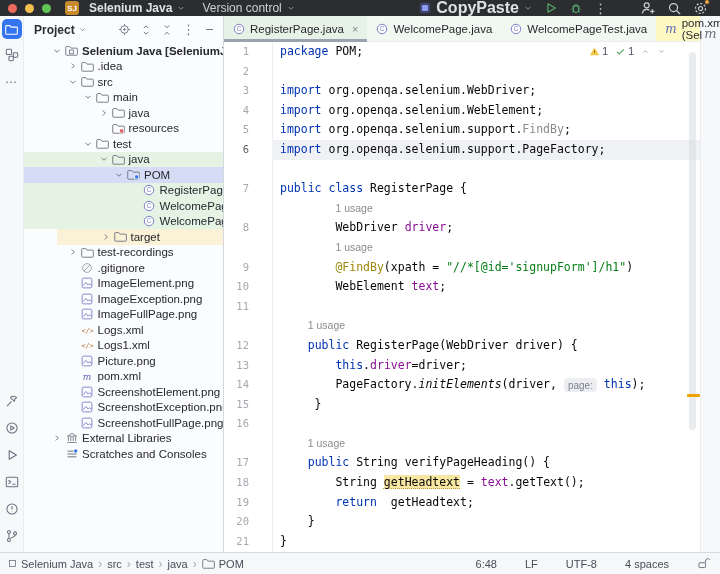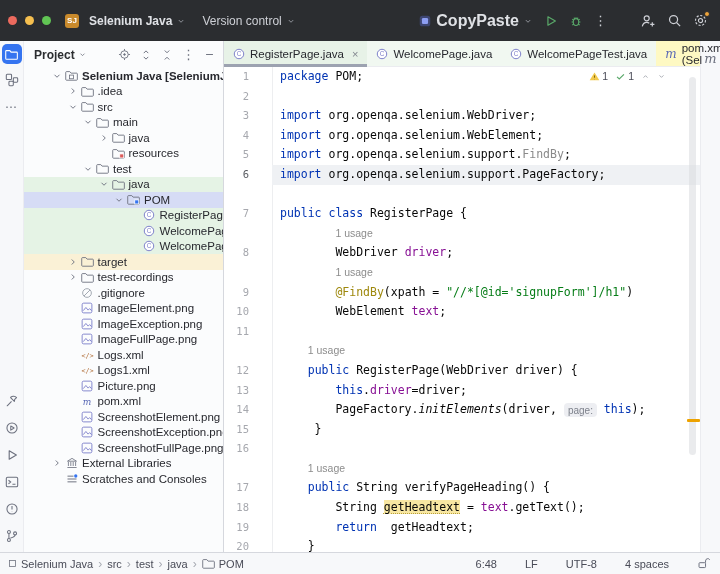--- a/index.html
+++ b/index.html
@@ -2,21 +2,21 @@
 <html><head>
 <meta charset="utf-8">
 <style>
   * { box-sizing: border-box; margin: 0; padding: 0; }
   html,body { width:720px; height:574px; overflow:hidden; }
   body { font-family:"Liberation Sans",sans-serif; background:#fff; position:relative; font-size:12px; color:#27282E; }
 
   .app { position:absolute; inset:0; display:flex; flex-direction:column; }
 
   
-  .titlebar { height:41px; flex:none; background:#2B2D30; display:flex; align-items:center; color:#DFE1E5; }
+  .titlebar { height:16px; flex:none; background:#2B2D30; display:flex; align-items:center; color:#DFE1E5; }
   .lights { display:flex; gap:8px; padding:0 14px 0 8px; align-items:center; }
   .light { width:9px; height:9px; border-radius:50%; }
   .light.red{ background:#EC6A5E; } .light.yellow{ background:#F5BF4F; } .light.green{ background:#61C554; }
   .proj-badge { width:14px; height:14px; border-radius:3px; background:#C98A2C; color:#fff; font-size:8px; font-weight:bold; display:flex; align-items:center; justify-content:center; margin-right:6px; }
   .tb-group { display:flex; align-items:center; gap:4px; cursor:default; }
   .tb-name { font-weight:600; font-size:12px; }
   .tb-vcs { margin-left:16px; color:#CED0D6; }
   .tb-right { margin-left:auto; display:flex; align-items:center; gap:11px; padding-right:12px; }
   .tb-run-label { font-weight:600; font-size:16px; }
   .icn { display:inline-flex; align-items:center; justify-content:center; line-height:0; }
@@ -415,21 +415,21 @@
           <div class="tree-row bg-green" style="padding-left: 103.5px;">
             <span class="tr-chev"></span>
             <span class="tr-icon">
               <svg width="12" height="12" viewBox="0 0 16 16">
                 <circle cx="8" cy="8" r="6.3" fill="#fff" stroke="#7A7DC9" stroke-width="1.3"></circle>
                 <text x="8" y="11.2" font-size="8.5" text-anchor="middle" fill="#7A7DC9" font-family="Liberation Sans,sans-serif">C</text>
               </svg>
             </span>
             <span class="tr-label">WelcomePageTest</span>
           </div>
-          <div class="tree-row bg-cream" style="padding-left: 41.5px;">
+          <div class="tree-row bg-cream" style="padding-left: 41.5px; margin-left: 33px;">
             <span class="tr-chev">
               <svg width="10" height="10" viewBox="0 0 16 16">
                 <path d="M6 4l4 4-4 4" fill="none" stroke="#6C707E" stroke-width="1.5"></path>
               </svg>
             </span>
             <span class="tr-icon">
               <svg width="13" height="13" viewBox="0 0 16 16">
                 <path d="M1.8 3.2h4.1l1.6 1.9h6.8c.5 0 .9.4.9.9v6.9c0 .5-.4.9-.9.9H1.8c-.5 0-.9-.4-.9-.9V4.1c0-.5.4-.9.9-.9z" fill="none" stroke="#6C707E" stroke-width="1.1"></path>
               </svg>
             </span>

